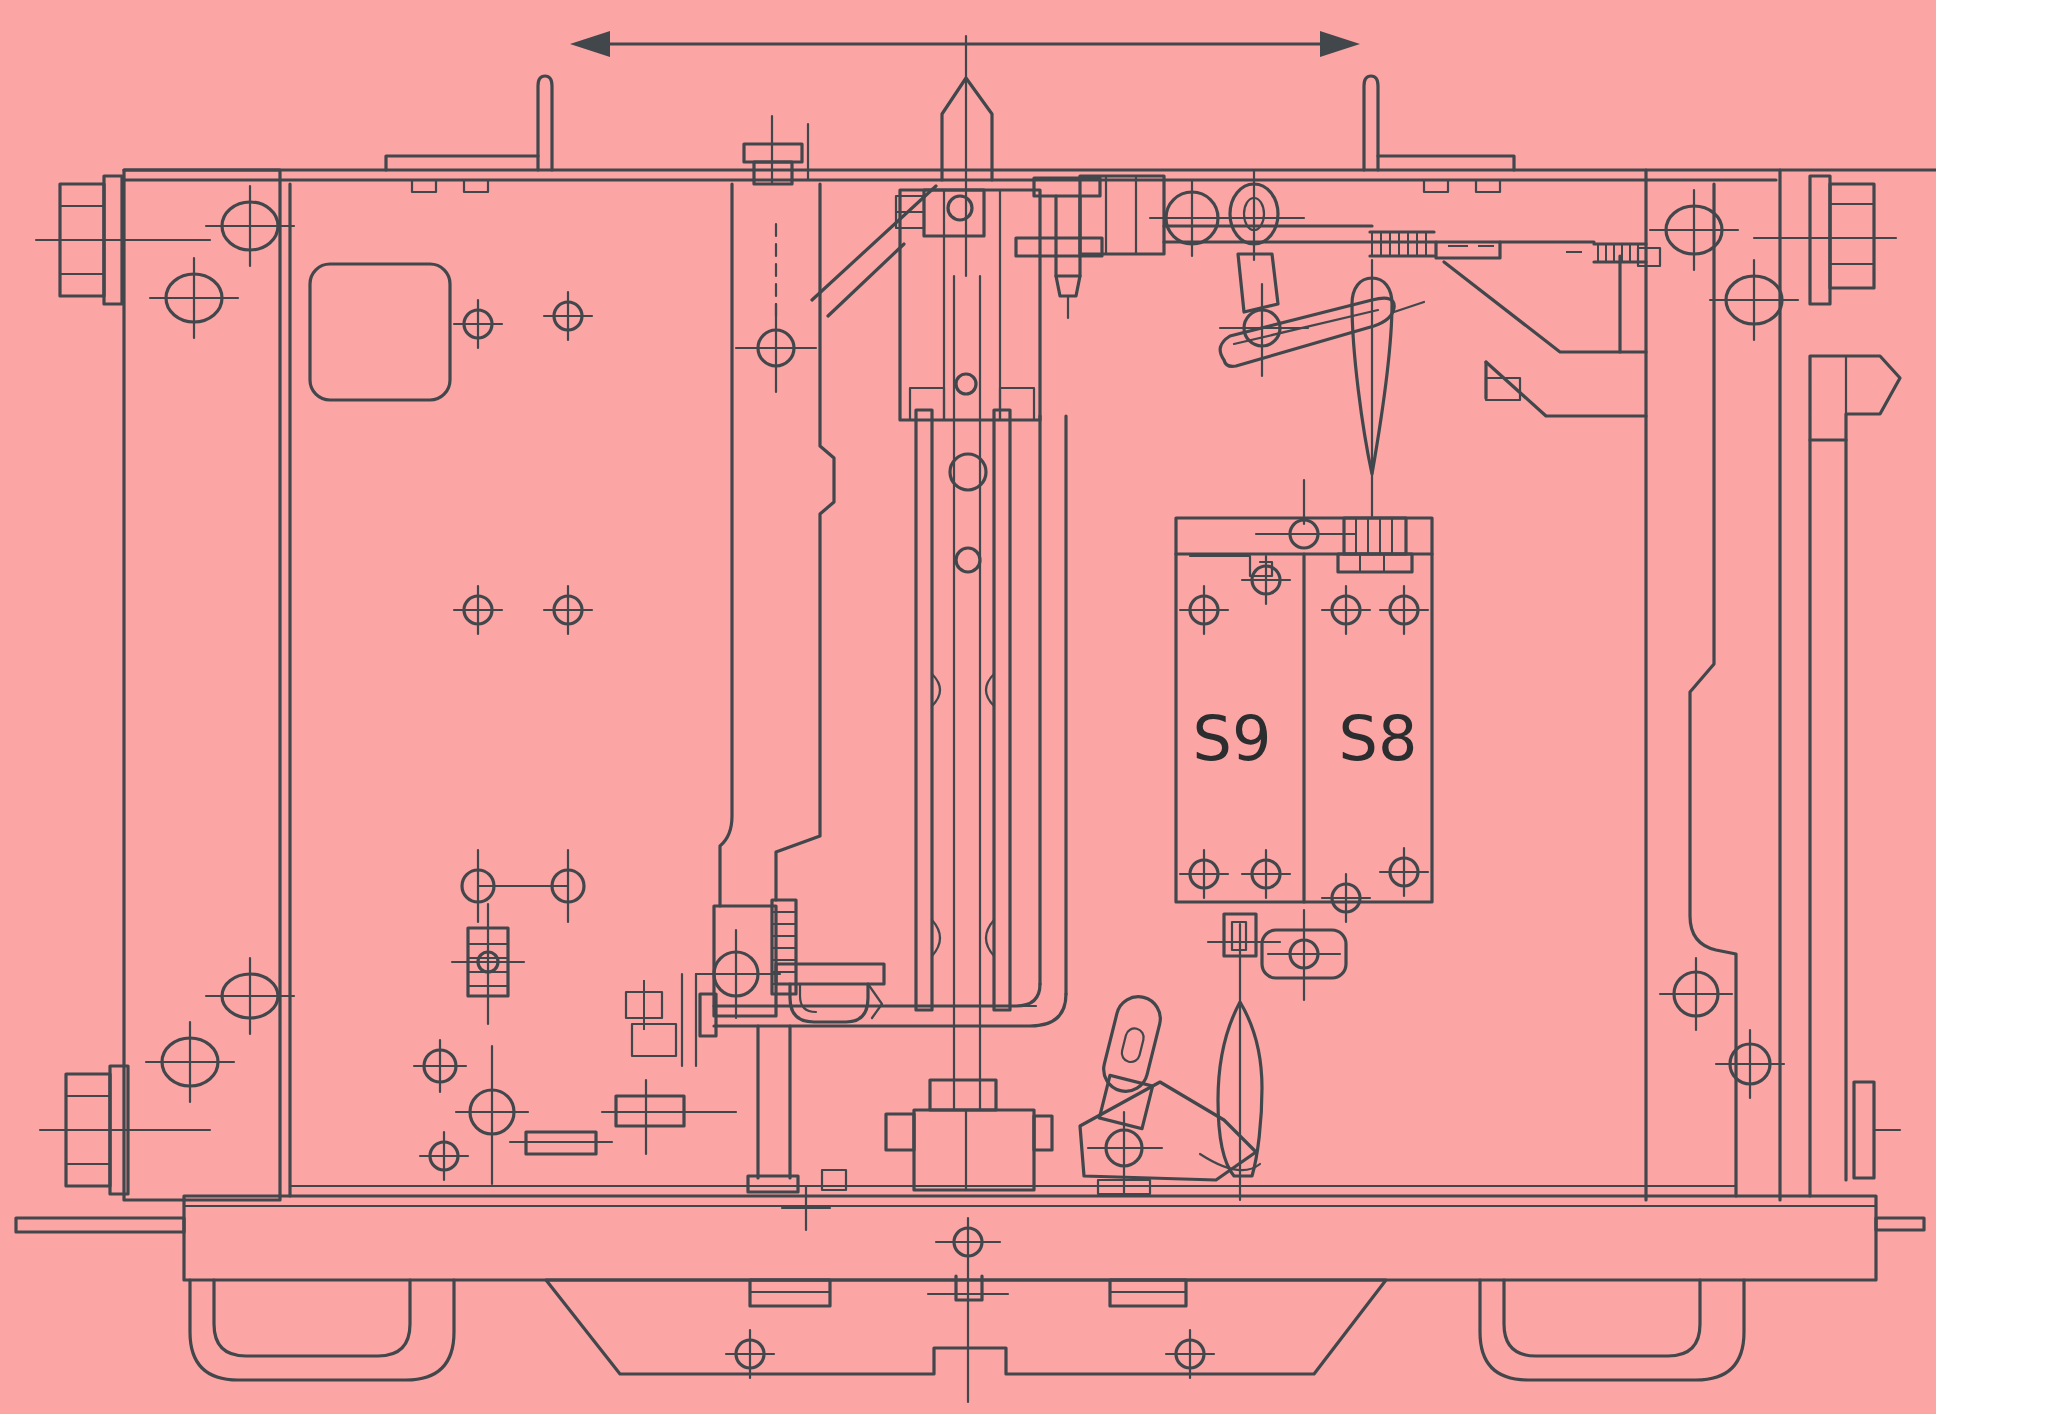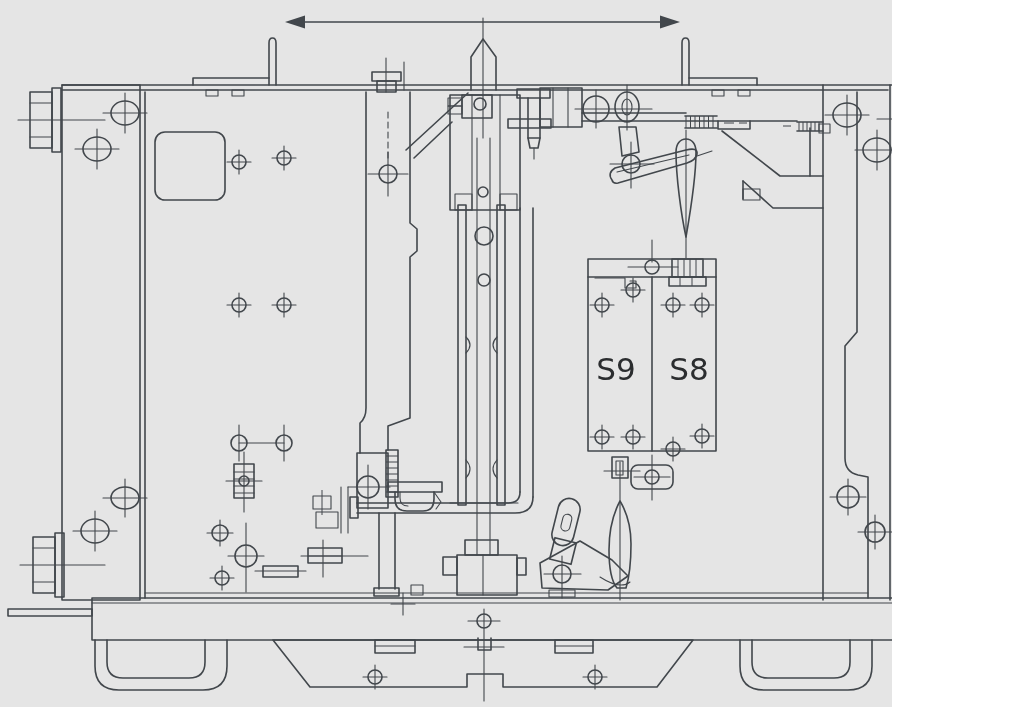--- a/index.html
+++ b/index.html
@@ -1,17 +1,17 @@
 <!DOCTYPE html>
 <html><head>
 <meta charset="utf-8">
 <style>
   html,body{margin:0;padding:0;background:#ffffff;}
   .stage{
-    position:relative;width:892px;height:707px;background:#e5e5e5;
+    position:relative;width:968px;height:707px;background:#fca5a5;
     font-family:"DejaVu Sans","Liberation Sans",sans-serif;overflow:hidden;
   }
   svg{display:block}
   .ln{fill:none;stroke:#42474c;stroke-width:1.6;stroke-linejoin:round;stroke-linecap:round}
   .tn{fill:none;stroke:#42474c;stroke-width:1.1;stroke-linejoin:round;stroke-linecap:round}
   .hl{fill:none;stroke:#42474c;stroke-width:1;stroke-linejoin:round}
   .fl{fill:#42474c;stroke:none}
   .dash{stroke-dasharray:6 4}
   .lbl{font-family:"DejaVu Sans","Liberation Sans",sans-serif;font-size:31px;fill:#2b2d2f}
 </style>

